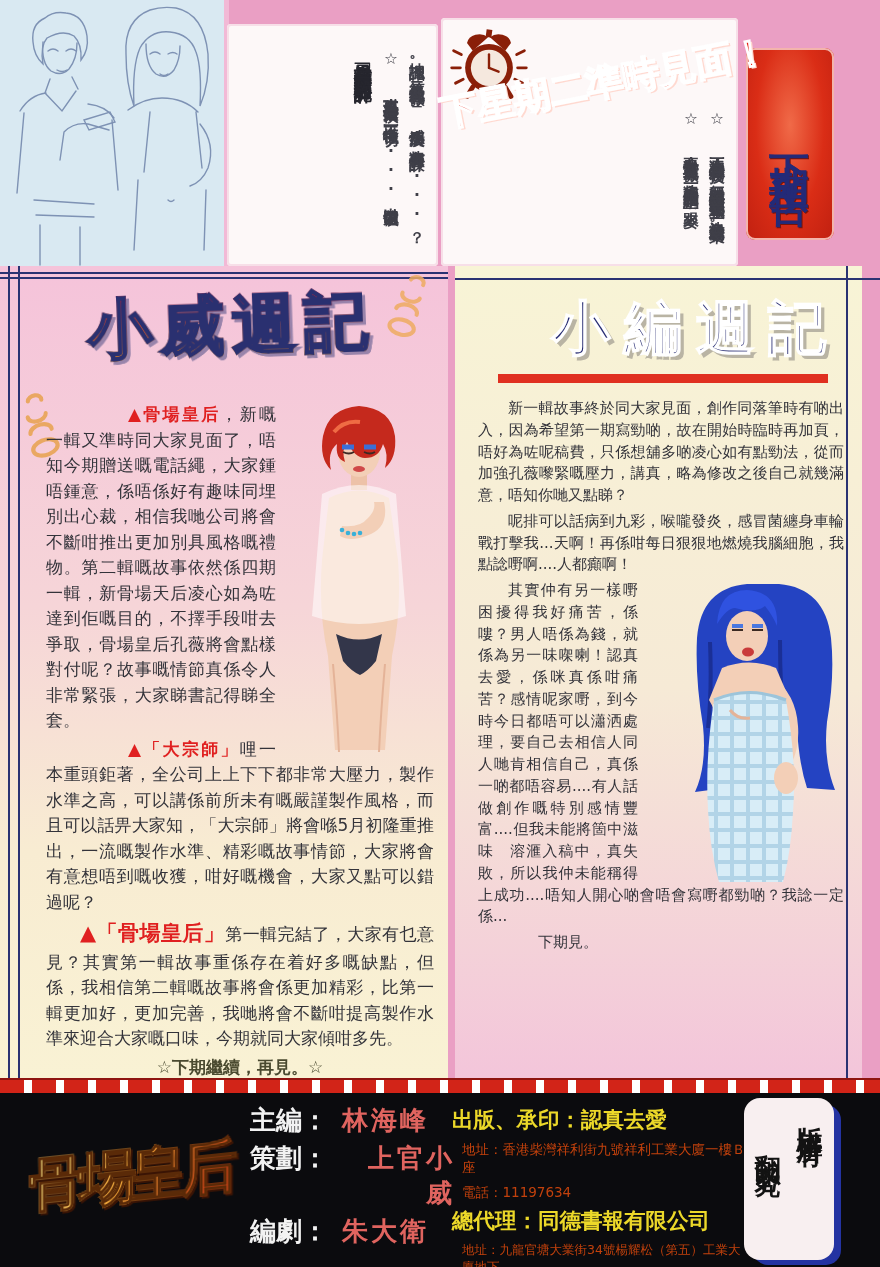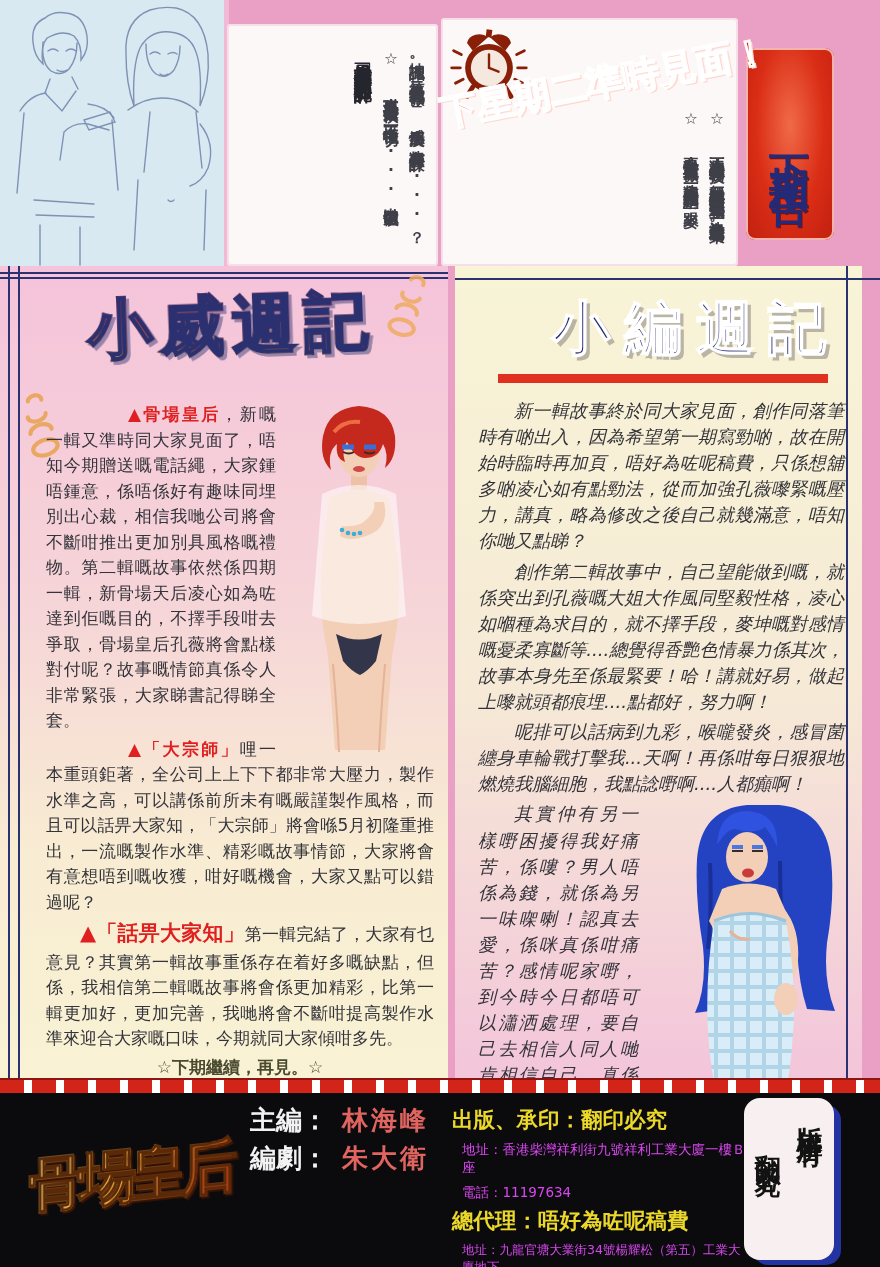--- a/index.html
+++ b/index.html
@@ -59,21 +59,21 @@
 
   #right-panel{left:455px;top:0;width:407px;height:812px;
      background:linear-gradient(180deg,#f8f4d6 0%,#f6ead6 52%,#f3c5da 100%);}
   #rp-hline{left:455px;top:12px;width:425px;height:2px;}
   #rp-vline{left:846px;top:0;width:2px;height:812px;}
   #right-title{left:470px;top:24px;width:370px;text-align:right;
      font-size:58px;font-weight:900;letter-spacing:14px;color:#272c72;
      -webkit-text-stroke:1.5px #ffffff;text-shadow:4px 4px 0 #b9b4a4;}
   #right-underline{left:498px;top:108px;width:330px;height:9px;background:#e03020;}
   #right-body{left:478px;right:36px;top:132px;bottom:4px;position:absolute;
-     font-size:18px;line-height:1.45;color:#33333a;text-align:justify;font-style:italic;}
+     font-size:15px;line-height:1.45;color:#33333a;text-align:justify;}
   #right-body p{margin:0 0 4px 0;text-indent:2em;}
   #rp-last{text-indent:4em !important;}
   #girl2-float{float:right;width:200px;height:300px;margin:2px 0 0 6px;}
 
   
   #dash-strip{left:0;top:1078px;width:880px;height:15px;
      background:repeating-linear-gradient(90deg,#d22418 0 24px,#ffffff 24px 32px);
      border-top:2px solid #8e1410;}
   #footer{left:0;top:1093px;width:880px;height:174px;background:#0b0b0e;}
   #footer-logo{left:22px;top:14px;width:215px;height:140px;display:flex;align-items:center;justify-content:center;
@@ -81,21 +81,21 @@
   #footer-logo span{font-size:58px;font-weight:900;letter-spacing:-7px;
      background:linear-gradient(125deg,#f8e488 8%,#f2a83a 48%,#d8481a 85%);
      -webkit-background-clip:text;background-clip:text;color:transparent;
      -webkit-text-stroke:1px #5a2a08;filter:drop-shadow(2px 2px 0 #3a1404);}
   #credits{left:250px;top:10px;width:205px;}
   .credit-row{display:flex;margin-bottom:3px;}
   .credit-label{width:92px;color:#f2f2f2;font-weight:800;font-size:26px;flex:none;}
   .credit-name{color:#e0645f;font-weight:800;font-size:26px;letter-spacing:3px;text-align:right;}
   #publisher{left:452px;top:8px;width:296px;}
   .pub-main{color:#ecd829;font-weight:800;font-size:21.5px;margin-top:4px;}
-  .pub-sub{color:#d946ef;font-size:13.5px;margin:7px 0 0 10px;}
+  .pub-sub{color:#c2410c;font-size:13.5px;margin:7px 0 0 10px;}
   #copyright-box{left:744px;top:5px;width:90px;height:162px;background:#f8eff0;border-radius:16px;
      box-shadow:8px 6px 0 -1px #2433a2;display:flex;flex-direction:row-reverse;justify-content:center;}
   .cr-col{writing-mode:vertical-rl;text-orientation:upright;font-size:26px;font-weight:900;
      color:#131313;letter-spacing:5px;line-height:42px;}
   #cr-col1{padding-top:8px;}
   #cr-col2{padding-top:36px;}
 </style>
 </head>
 <body>
 
@@ -203,37 +203,36 @@
             <circle cx="64" cy="131" r="2.3" fill="#3ab0d8"></circle>
           <circle cx="70" cy="132" r="2.3" fill="#3ab0d8"></circle>
             <circle cx="76" cy="131" r="2.3" fill="#3ab0d8"></circle>
           <path d="M52,232 q23,11 46,0 l-6,27 q-8,10 -16,14 q-9,-4 -17,-14 z" fill="#33364a"></path>
           <path d="M49,262 q4,46 6,88 M101,262 q-4,46 -6,88" stroke="#e4b398" stroke-width="2" fill="none"></path>
         </svg>
       </div>
 
       <p><span></span><span class="lead">▲骨場皇后</span><span>，新嘅一輯又準時同大家見面了，唔知今期贈送嘅電話繩，大家鍾唔鍾意，係唔係好有趣味同埋別出心裁，相信我哋公司將會不斷咁推出更加別具風格嘅禮物。第二輯嘅故事依然係四期一輯，新骨場天后凌心如為咗達到佢嘅目的，不擇手段咁去爭取，骨場皇后孔薇將會點樣對付呢？故事嘅情節真係令人非常緊張，大家睇書記得睇全套。</span></p>
       <p><span></span><span class="lead">▲「大宗師」</span><span>哩一本重頭鉅著，全公司上上下下都非常大壓力，製作水準之高，可以講係前所未有嘅嚴謹製作風格，而且可以話畀大家知，「大宗師」將會喺5月初隆重推出，一流嘅製作水準、精彩嘅故事情節，大家將會有意想唔到嘅收獲，咁好嘅機會，大家又點可以錯過呢？</span></p>
-      <p><span></span><span class="lead-big">▲「話畀大家知」</span><span>第一輯完結了，大家有乜意見？其實第一輯故事重係存在着好多嘅缺點，但係，我相信第二輯嘅故事將會係更加精彩，比第一輯更加好，更加完善，我哋將會不斷咁提高製作水準來迎合大家嘅口味，今期就同大家傾咁多先。</span></p>
+      <p><span></span><span class="lead-big">▲「骨場皇后」</span><span>第一輯完結了，大家有乜意見？其實第一輯故事重係存在着好多嘅缺點，但係，我相信第二輯嘅故事將會係更加精彩，比第一輯更加好，更加完善，我哋將會不斷咁提高製作水準來迎合大家嘅口味，今期就同大家傾咁多先。</span></p>
       <p id="left-closing">☆下期繼續，再見。☆</p>
     </div>
   </div>
 
   <div class="abs" id="binding-dots"></div>
 
   <div class="abs" id="right-panel"></div>
   <div class="abs navy" id="rp-hline"></div>
   <div class="abs navy" id="rp-vline"></div>
 
   <div class="abs" id="right-title">小編週記</div>
   <div class="abs" id="right-underline"></div>
 
   <div id="right-body">
     <p>新一輯故事終於同大家見面，創作同落筆時有啲出入，因為希望第一期寫勁啲，故在開始時臨時再加頁，唔好為咗呢稿費，只係想舖多啲凌心如有點勁法，從而加強孔薇嚟緊嘅壓力，講真，略為修改之後自己就幾滿意，唔知你哋又點睇？</p>
-    <p>創作第二輯故事中，自己望能做到嘅，就係突出到孔薇嘅大姐大作風同堅毅性格，凌心如嗰種為求目的，就不擇手段，麥坤嘅對感情嘅憂柔寡斷等....總覺得香艷色情暴力係其次，故事本身先至係最緊要！哈！講就好易，做起上嚟就頭都痕埋....點都好，努力啊！</p>
     <p>呢排可以話病到九彩，喉嚨發炎，感冒菌纏身車輪戰打擊我...天啊！再係咁每日狠狠地燃燒我腦細胞，我點諗嘢啊....人都癲啊！</p>
 
     <div id="girl2-float">
       <svg width="200" height="300" viewBox="0 0 200 300">
         <defs>
           <pattern id="plaid" width="16" height="16" patternUnits="userSpaceOnUse">
             <rect width="16" height="16" fill="#d8edf7"></rect>
             <path d="M0,8 H16 M8,0 V16" stroke="#a9cfe4" stroke-width="4" opacity="0.8"></path>
           </pattern>
         </defs>
@@ -265,31 +264,35 @@
   <div class="abs" id="footer-logo">
     <span>骨場皇后</span>
   </div>
 
   <div class="abs" id="credits">
     <div class="credit-row">
       <span class="credit-label">主編：</span>
       <span class="credit-name">林海峰</span>
     </div>
     <div class="credit-row">
+      <span class="credit-label">策劃：</span>
+      <span class="credit-name">上官小威</span>
+    </div>
+    <div class="credit-row">
       <span class="credit-label">編劇：</span>
       <span class="credit-name">朱大衛</span>
     </div>
 
   </div>
 
   <div class="abs" id="publisher">
-    <div class="pub-main">出版、承印：翻印必究</div>
+    <div class="pub-main">出版、承印：認真去愛</div>
     <div class="pub-sub">地址：香港柴灣祥利街九號祥利工業大廈一樓Ｂ座</div>
     <div class="pub-sub">電話：11197634</div>
-    <div class="pub-main">總代理：唔好為咗呢稿費</div>
+    <div class="pub-main">總代理：同德書報有限公司</div>
     <div class="pub-sub" style="font-size:12.5px">地址：九龍官塘大業街34號楊耀松（第五）工業大廈地下</div>
   </div>
 
   <div class="abs" id="copyright-box">
     <div class="cr-col" id="cr-col1">版權所有</div>
     <div class="cr-col" id="cr-col2">翻印必究</div>
   </div>
 </div>
 
 </body></html>

